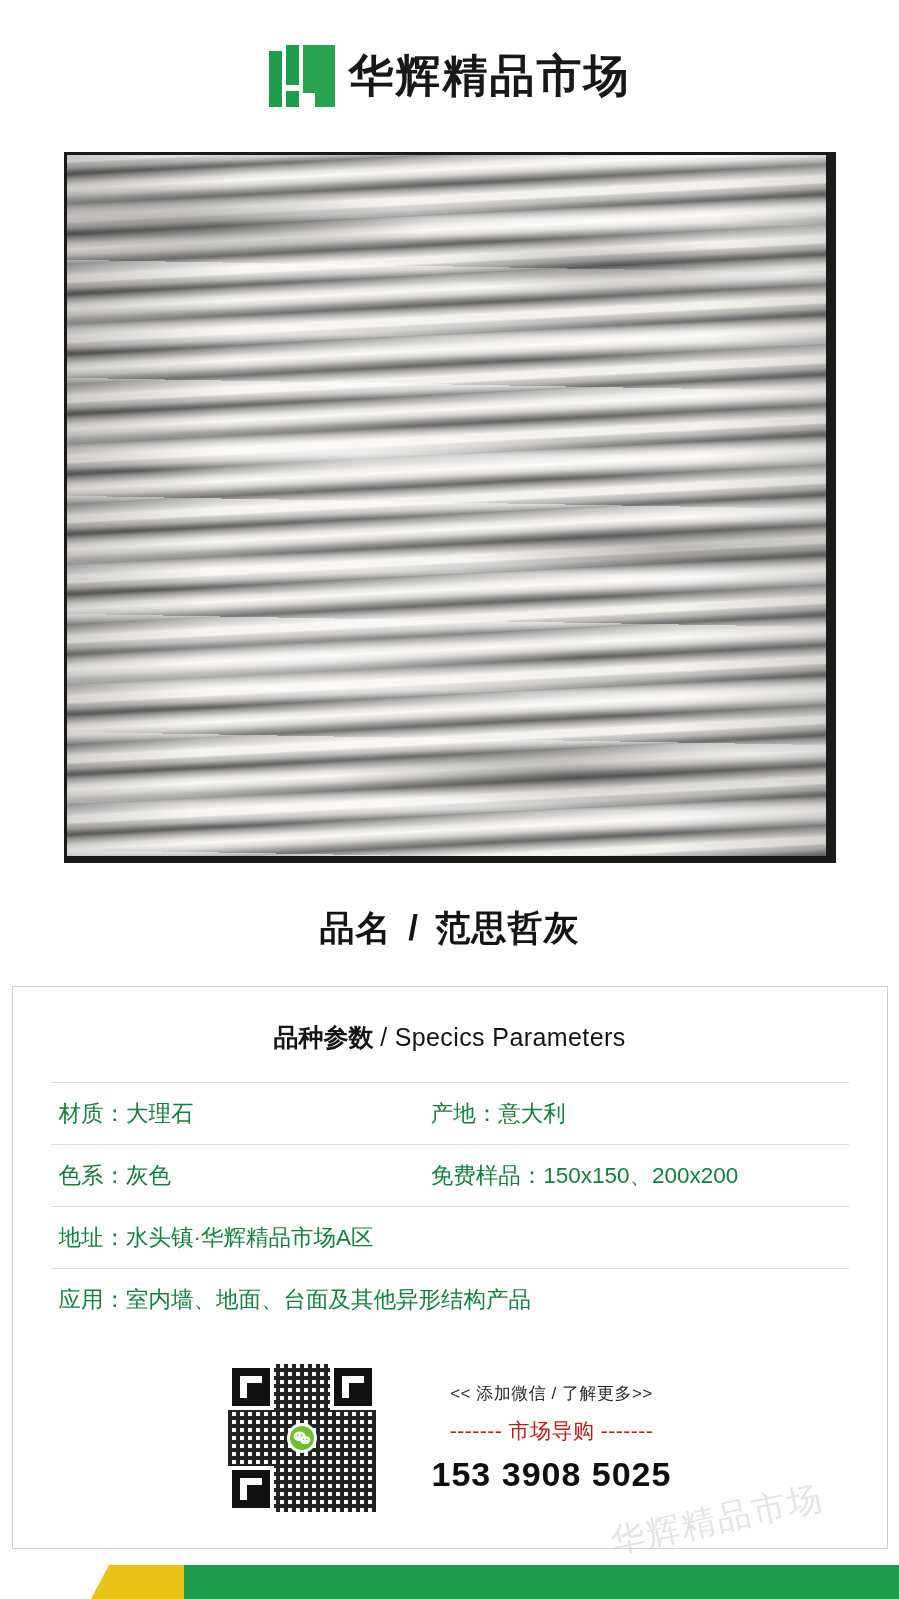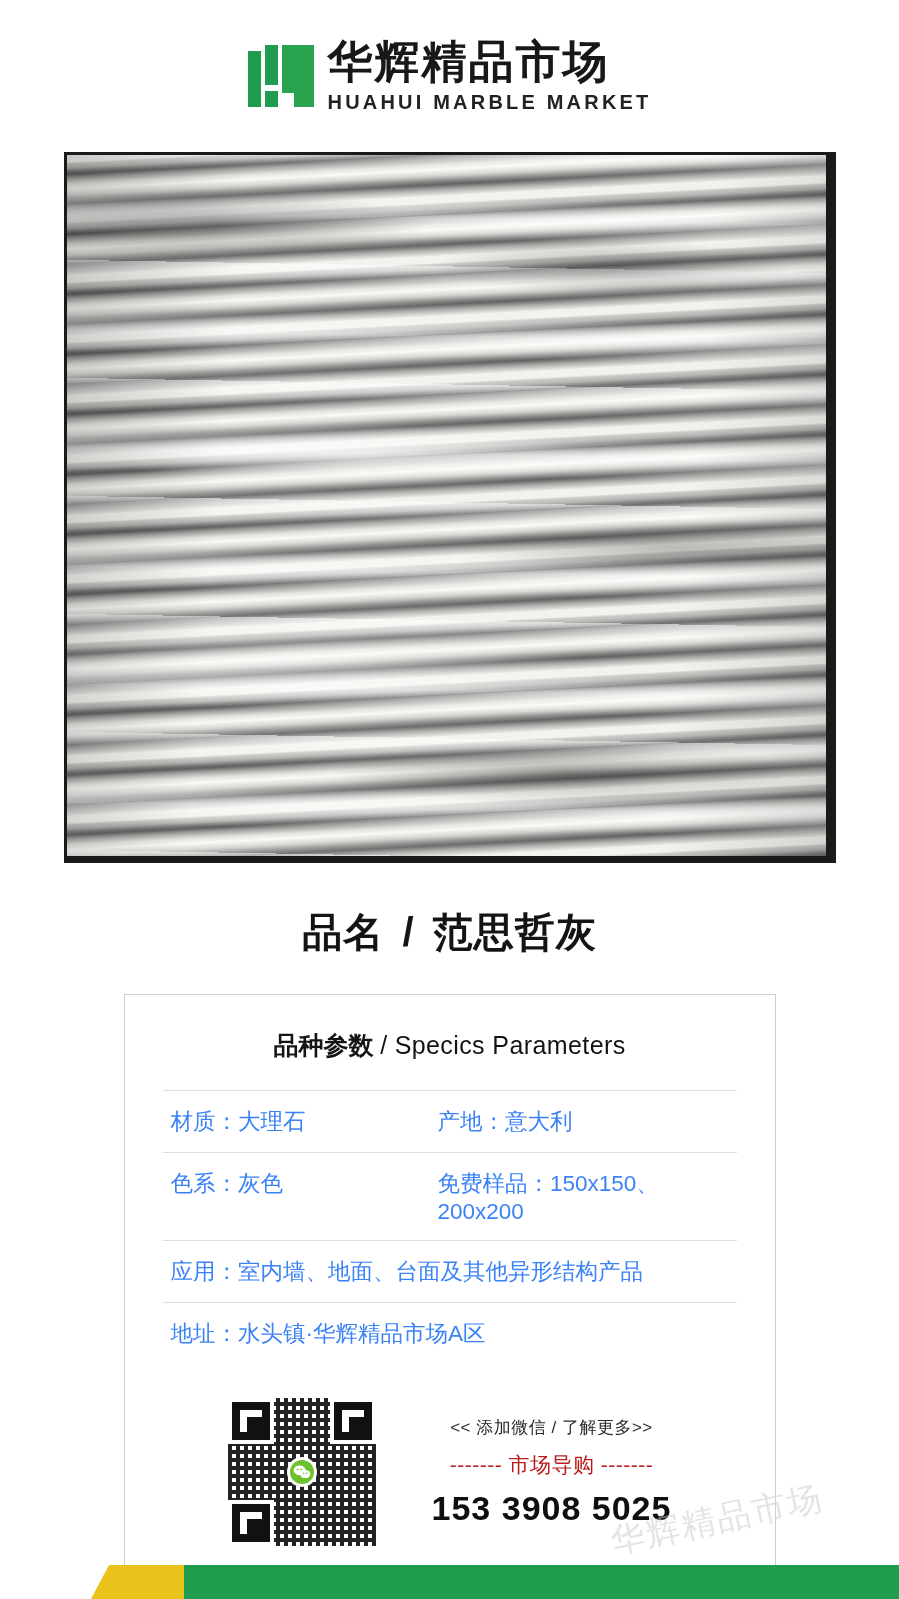--- a/index.html
+++ b/index.html
@@ -105,50 +105,50 @@
       radial-gradient(ellipse 300px 40px at 80% 56%, rgba(40,40,40,0.28), rgba(0,0,0,0) 72%),
       radial-gradient(ellipse 400px 54px at 30% 72%, rgba(255,255,255,0.45), rgba(0,0,0,0) 72%),
       radial-gradient(ellipse 320px 46px at 65% 88%, rgba(30,30,30,0.30), rgba(0,0,0,0) 72%),
       linear-gradient(95deg, rgba(0,0,0,0.18), rgba(0,0,0,0) 22%, rgba(0,0,0,0) 80%, rgba(0,0,0,0.12));
   }
 
   
   .product-name {
     margin-top: 42px;
     text-align: center;
-    font-size: 40px;
+    font-size: 35px;
     font-weight: bold;
     color: #141414;
     letter-spacing: 1px;
   }
   .product-name .sep { font-weight: bold; margin: 0 6px; }
 
   
   .spec-card {
     margin: 34px auto 0;
-    width: 652px;
+    width: 876px;
     border: 1px solid #cfcfcf;
     background: #fff;
     padding: 34px 38px 30px;
   }
   .spec-title {
     text-align: center;
     font-size: 25px;
     color: #141414;
     margin-bottom: 28px;
   }
   .spec-title b { font-weight: bold; }
   .spec-title span.en { font-weight: normal; letter-spacing: 0.4px; }
 
   .spec-row {
     display: flex;
     border-top: 1px solid #dedede;
     padding: 15px 6px 15px 8px;
     font-size: 22.5px;
-    color: #3b82f6;
+    color: #15803d;
   }
   .spec-row:last-of-type { border-bottom: 1px solid #dedede; }
   .spec-cell-left  { width: 47%; }
   .spec-cell-right { width: 53%; margin-left: 7px; }
   .spec-cell-full  { width: 100%; }
 
   
   .contact {
     display: flex;
     align-items: center;
@@ -253,21 +253,20 @@
   <div class="logo-wrap">
     <div class="logo-mark">
       <span class="bar b1"></span>
       <span class="bar b2"></span>
       <span class="bar b3"></span>
       <span class="bar b4"></span>
       <span class="bar b5"></span>
     </div>
     <div class="logo-text">
       <div class="logo-cn">华辉精品市场</div>
-      <div class="logo-en">HUAHUI MARBLE MARKET</div>
     </div>
   </div>
 </div>
 
 <div class="stone-frame">
   <div class="stone-slab"></div>
 </div>
 
 <div class="product-name">
   <span>品名</span>
@@ -296,27 +295,27 @@
     <div class="spec-cell-left">
       <span>色系：</span><span>灰色</span>
     </div>
     <div class="spec-cell-right">
       <span>免费样品：</span><span>150x150、200x200</span>
     </div>
   </div>
 
   <div class="spec-row">
     <div class="spec-cell-full">
-      <span>应用：</span><span>室内墙、地面、台面及其他异形结构产品</span>
+      <span>地址：</span><span>水头镇·华辉精品市场A区</span>
     </div>
   </div>
 
   <div class="spec-row">
     <div class="spec-cell-full">
-      <span>地址：</span><span>水头镇·华辉精品市场A区</span>
+      <span>应用：</span><span>室内墙、地面、台面及其他异形结构产品</span>
     </div>
   </div>
 
   <div class="contact">
     <div class="qr">
       <div class="qr-grid"></div>
       <div class="mask-a"></div>
         <div class="mask-b"></div>
         <div class="mask-c"></div>
       <div class="eye eye-tl">

